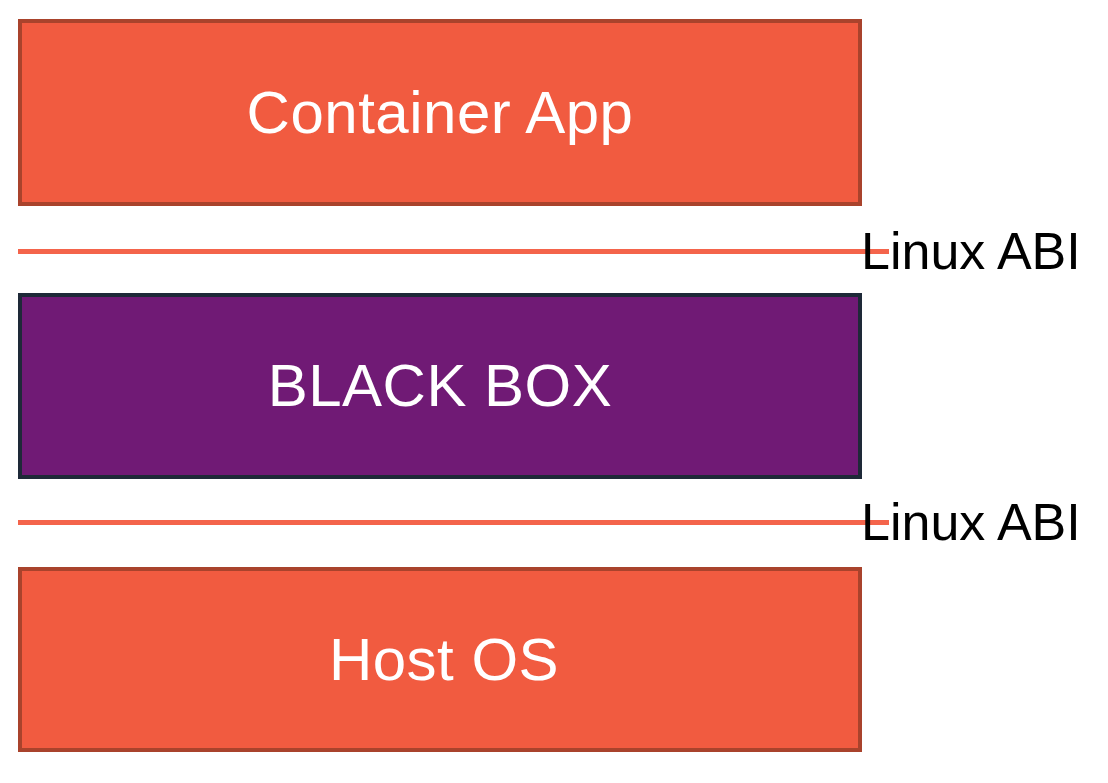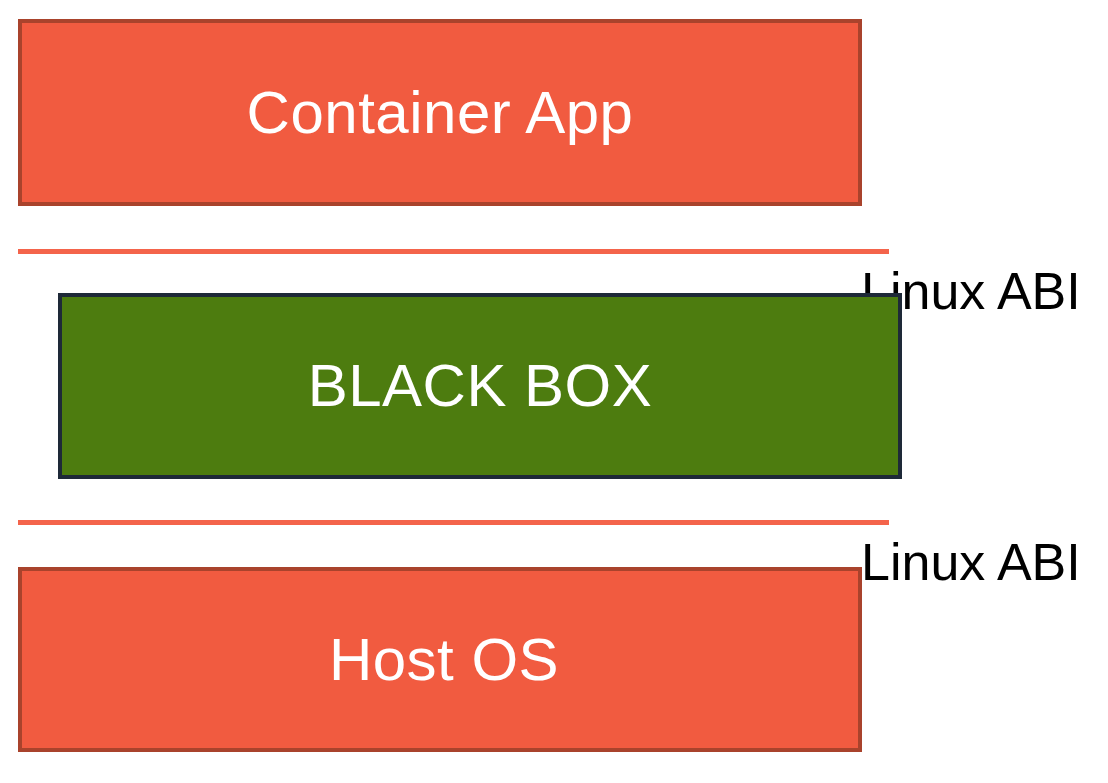--- a/index.html
+++ b/index.html
@@ -30,23 +30,22 @@
     line-height: 1;
     color: #ffffff;
     letter-spacing: 0.5px;
     white-space: nowrap;
   }
   .box-orange {
     background: #F15B40;
     border-color: #A9432C;
   }
   .box-dark {
-    background: #4d7c0f;
+    background: #701a75;
     border-color: #1E2938;
-    margin-left: 40px;
   }
   .box-container-app { top: 19px;  height: 187px; }
   .box-black-box     { top: 293px; height: 186px; }
   .box-host-os       { top: 567px; height: 185px; padding-left: 8px; }
 
   .abi-line {
     position: absolute;
     left: 18px;
     width: 871px;
     height: 5px;
@@ -55,21 +54,20 @@
   .abi-line-top    { top: 249px; }
   .abi-line-bottom { top: 520px; }
 
   .abi-label {
     position: absolute;
     left: 861px;
     font-size: 52px;
     line-height: 56px;
     color: #000000;
     white-space: nowrap;
-    margin-top: 40px;
   }
   .abi-label-top    { top: 223px; }
   .abi-label-bottom { top: 494px; }
 </style>
 </head>
 <body>
 
 <div class="canvas">
 
   <div class="layer-box box-orange box-container-app">

